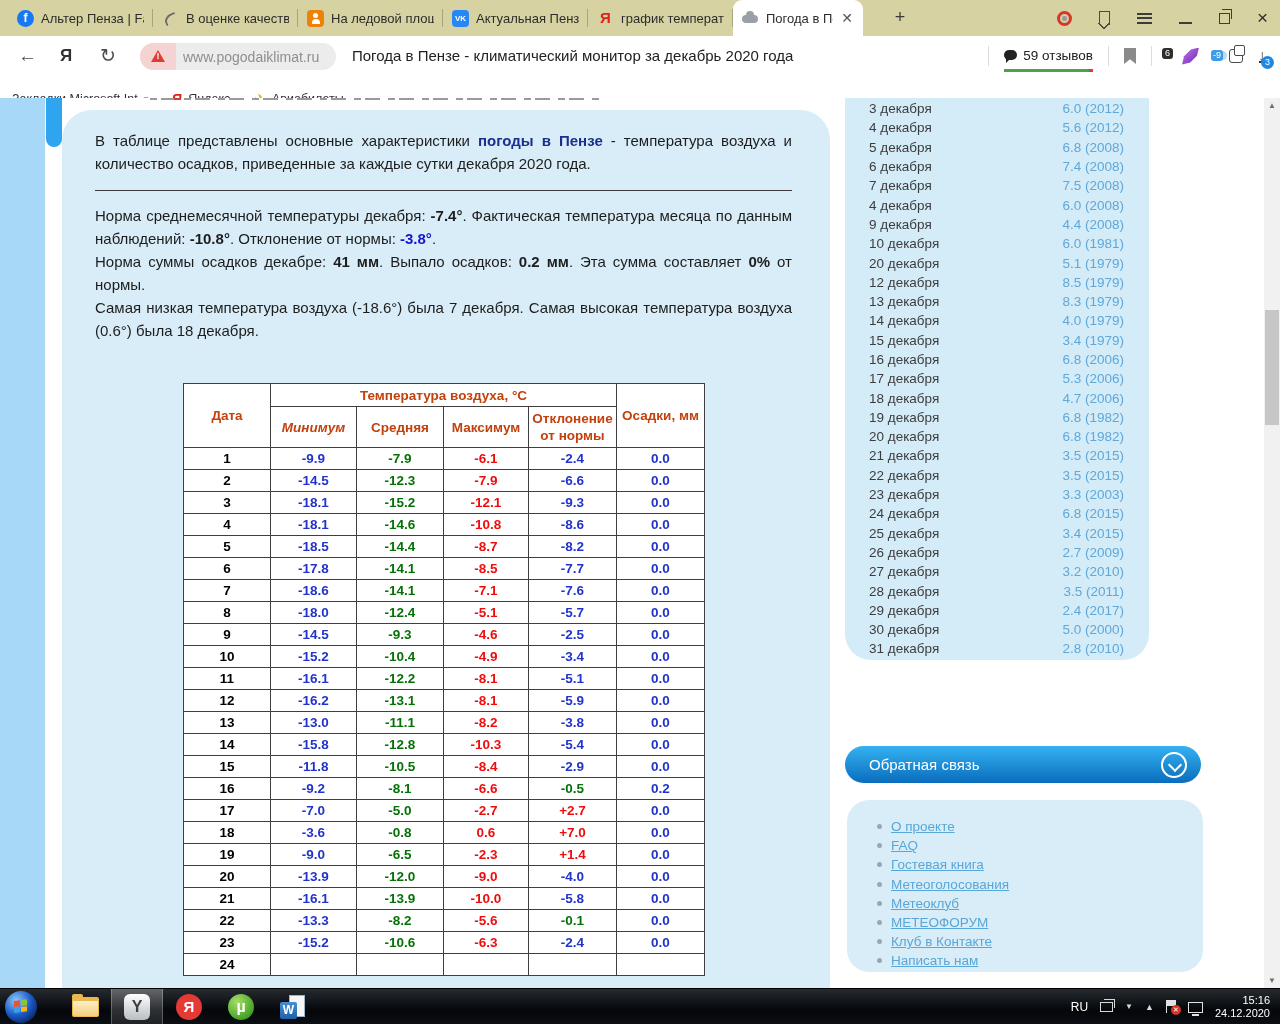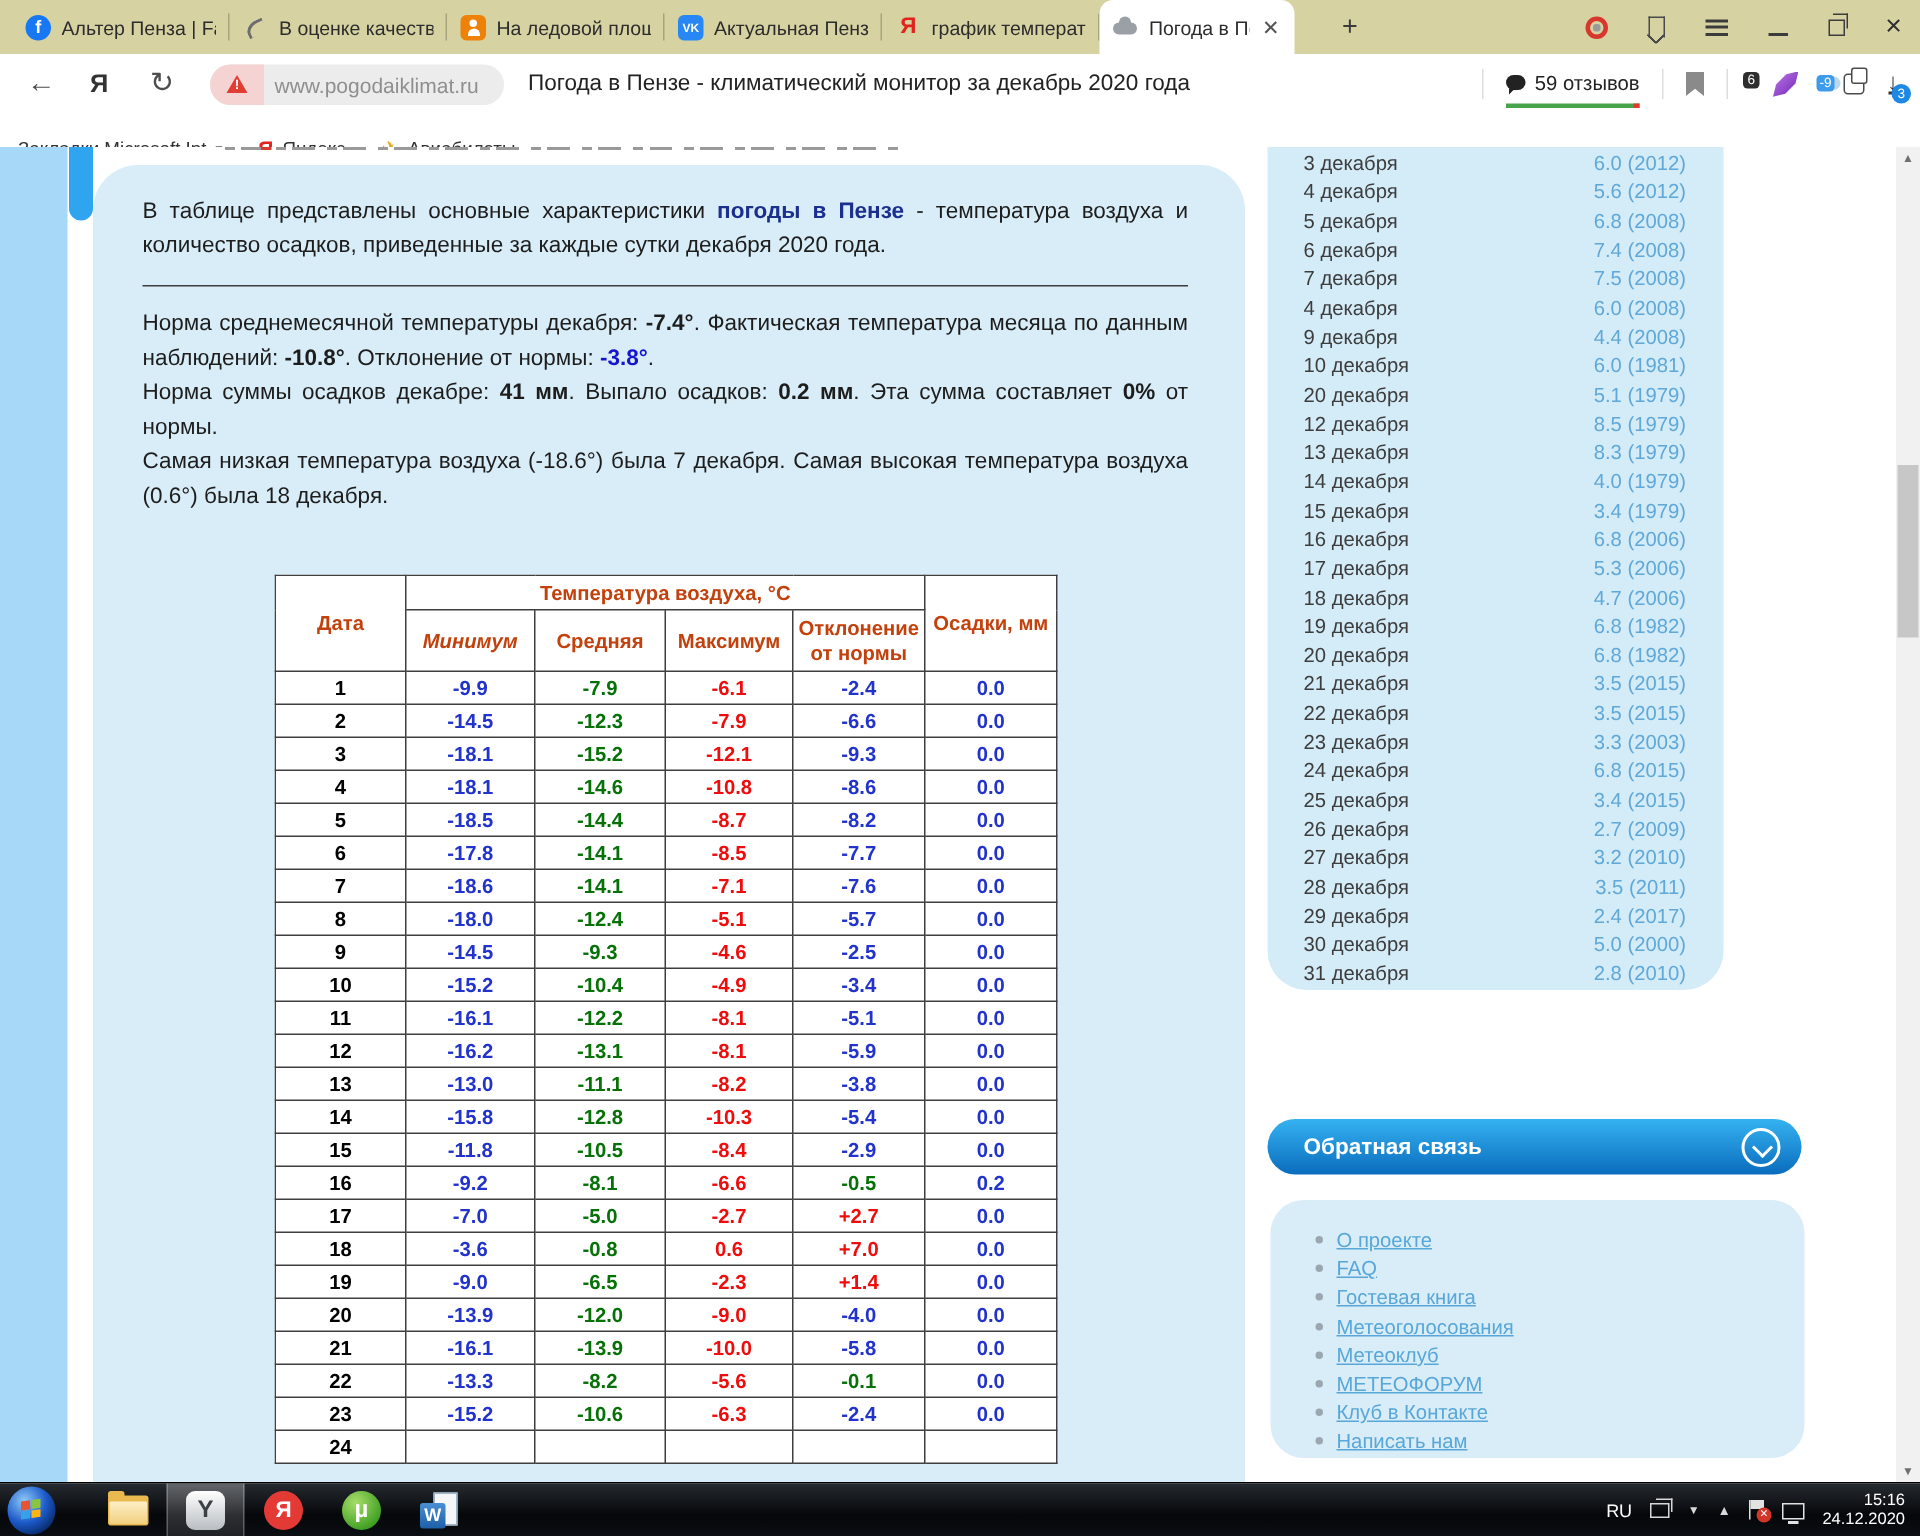--- a/index.html
+++ b/index.html
@@ -111,21 +111,21 @@
   .c-dev.dev-near { color:#067106; }
   .c-dev.dev-pos { color:#ee0c0c; }
   .c-prec { color:#2233cc; }
 
   
   #records-panel { position:absolute; left:845px; top:0; width:304px; height:562px; background:#d4ebf8; border-radius:0 0 26px 26px; overflow:hidden; }
   #records-list { list-style:none; padding:1px 0 0 0; }
   .rec-row { height:19.3px; display:flex; align-items:center; padding:0 25px 0 24px; font-size:13.5px; }
   .rec-date { color:#3d3d3d; flex:1; }
   .rec-val { color:#5fa8d8; }
-  #feedback-btn { position:absolute; left:845px; top:648px; width:356px; height:37px; border-radius:19px; background:linear-gradient(#35b2f1,#0a6cbd); color:#fff; font-size:15px; font-weight:bold; display:flex; align-items:center; padding:0 14px 0 24px;gap:17px; }
+  #feedback-btn { position:absolute; left:845px; top:648px; width:356px; height:37px; border-radius:19px; background:linear-gradient(#35b2f1,#0a6cbd); color:#fff; font-size:15px; font-weight:normal; display:flex; align-items:center; padding:0 14px 0 24px;gap:17px; }
   #feedback-btn .fb-label { flex:1; }
   .chev-circle { width:26px; height:26px; border:2px solid #fff; border-radius:50%; position:relative; }
   .chev-circle::after { content:""; position:absolute; left:7px; top:6px; width:8px; height:8px; border-right:2px solid #fff; border-bottom:2px solid #fff; transform:rotate(45deg); }
   #links-panel { position:absolute; left:847px; top:702px; width:356px; height:172px; background:#d9edf8; border-radius:22px; padding:17px 0 0 30px; }
   #links-list { list-style:none; }
   .link-row { height:19.2px; display:flex; align-items:center; font-size:13.5px; }
   .link-row::before { content:""; width:5px; height:5px; border-radius:50%; background:#9aa7b0; margin-right:9px; }
   .link-a { color:#58a7d8; text-decoration:underline; }
 
   

